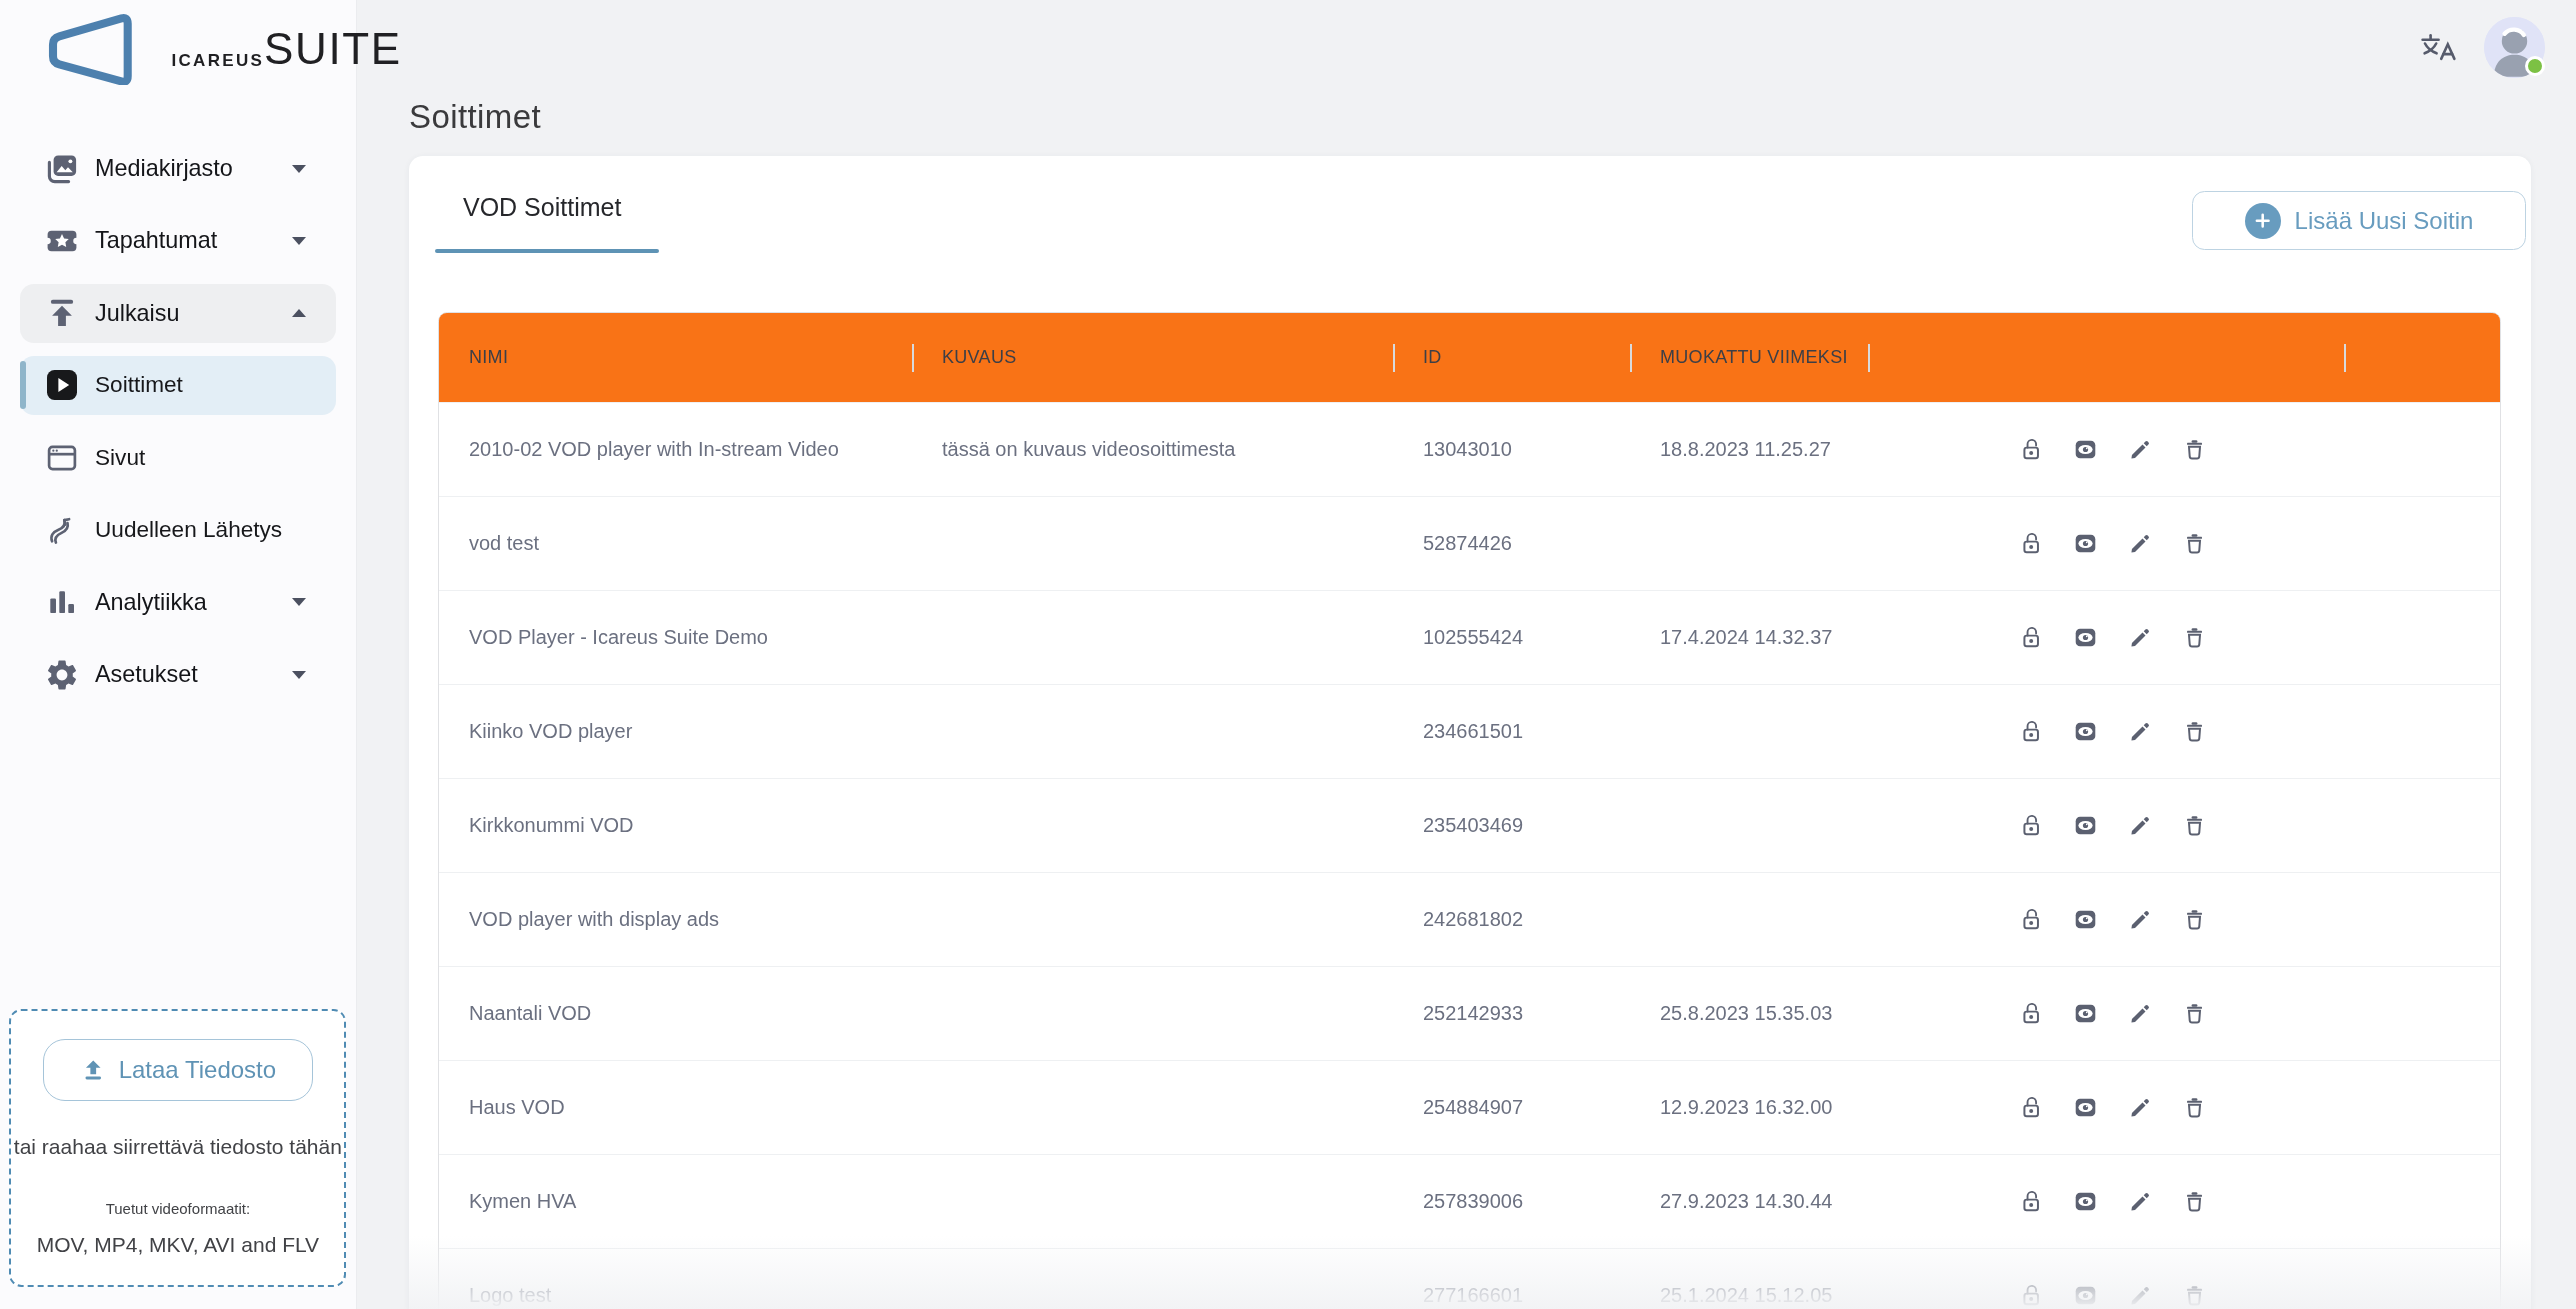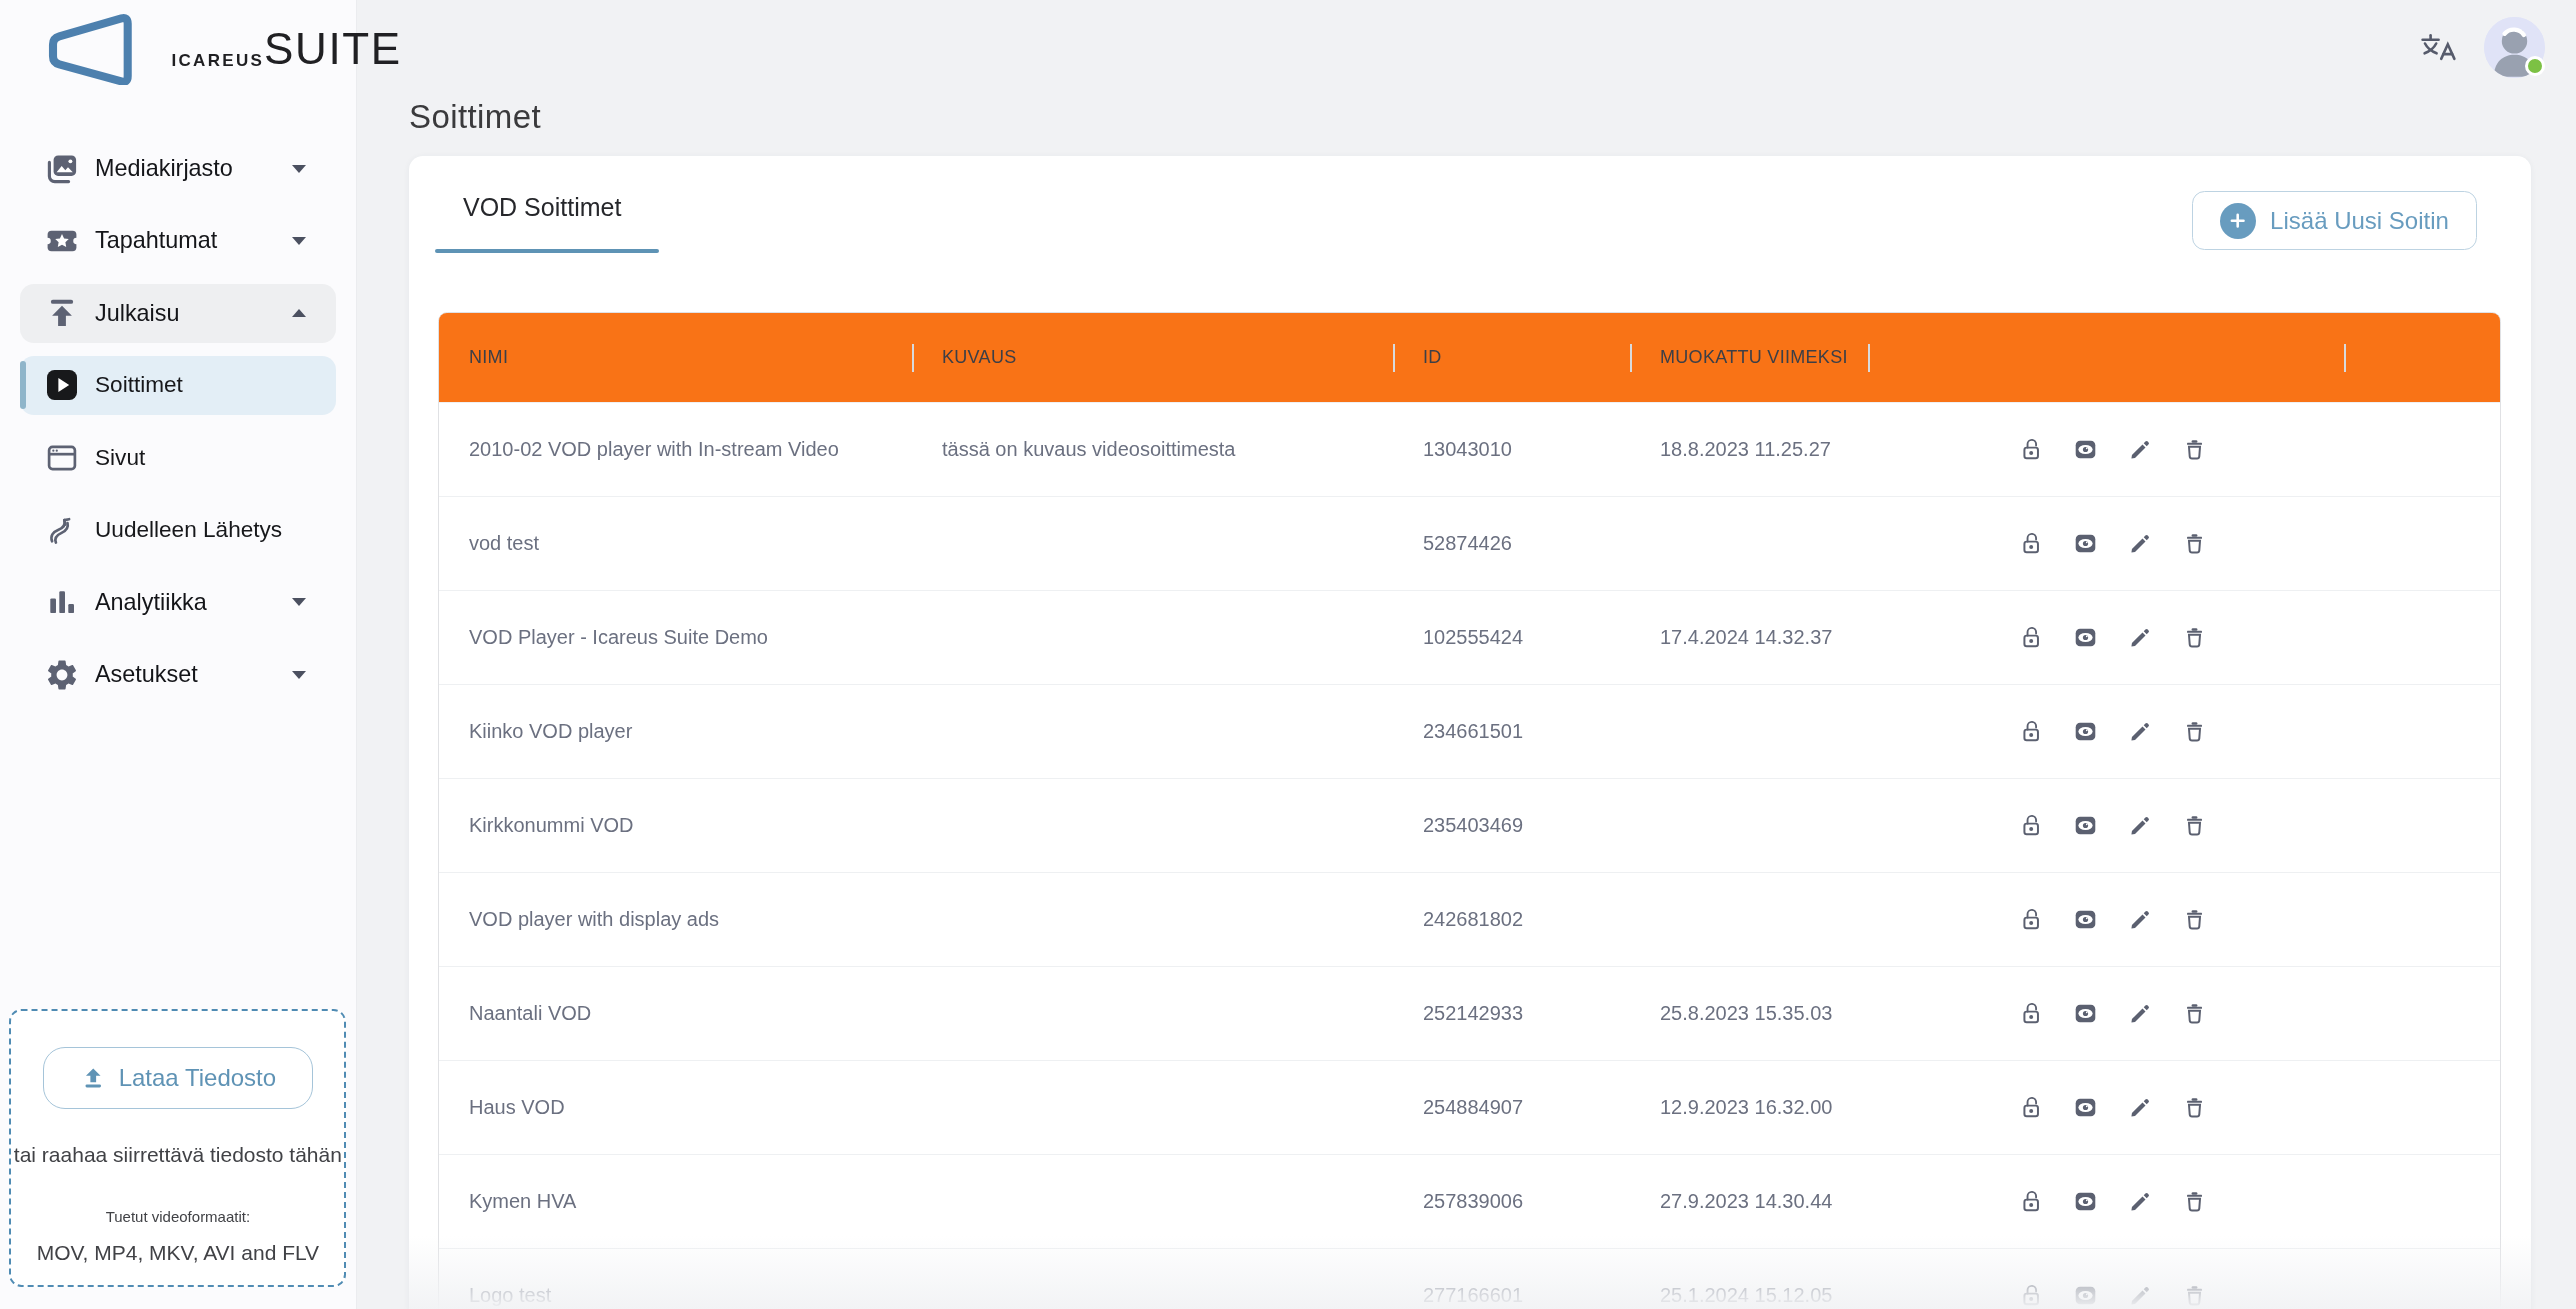--- a/index.html
+++ b/index.html
@@ -27,21 +27,21 @@
   .nav-item.active::before { content:""; position:absolute; left:0; top:5.5px; bottom:5.5px;
     width:5.5px; border-radius:3.1px; background:#8fb5ca; }
   .chev { position:absolute; right:30px; width:0; height:0;
     border-left:7px solid transparent; border-right:7px solid transparent;
     border-top:8.6px solid #4b5060; }
   .chev.up { border-top:none; border-bottom:8.6px solid #4b5060; }
 
   
   .dropzone { position:absolute; left:9.4px; top:1009px; width:337px; height:278px;
     border:2.3px dashed #4f8bb3; border-radius:12.5px; text-align:center; background:#fff; }
-  .upload-btn { margin:36px auto 0; width:270px; height:62px; border-radius:22px;
+  .upload-btn { margin:28px auto 0; width:270px; height:62px; border-radius:22px;
     border:1.6px solid #a5c4d9; background:#fff; display:flex; align-items:center;
     justify-content:center; gap:12.5px; color:#5f93b5; font-size:24px; cursor:pointer;
     font-family:"Liberation Sans", sans-serif; }
   .drop-hint { margin-top:34px; font-size:21px; color:#414246; }
   .fmt-title { margin-top:41px; font-size:15px; color:#414246; }
   .fmt-list { margin-top:15.6px; font-size:21px; color:#414246; }
 
   
   .main { position:absolute; left:358px; top:0; right:0; height:100%; }
   .lang-btn { position:absolute; left:2059px; top:30px; width:42px; height:36px; cursor:pointer; }
@@ -52,21 +52,21 @@
     border-radius:50%; background:#7cc144; border:3.1px solid #ffffff; }
   .page-title { position:absolute; left:51px; top:98px; font-size:33px; font-weight:400;
     color:#3a3a3c; letter-spacing:0.4px; }
 
   .card { position:absolute; left:51px; top:156px; width:2122px; height:1154px;
     background:#ffffff; border-radius:14px 14px 0 0; box-shadow:0 1.6px 6.2px rgba(55,65,80,.06); }
   .tab { position:absolute; left:26px; top:37px; cursor:pointer; }
   .tab-label { display:block; padding-left:28px; font-size:25px; color:#26272b; }
   .tab-underline { display:block; margin-top:26.5px; width:224px; height:4.7px; border-radius:2.3px;
     background:#5e93b5; }
-  .add-btn { position:absolute; left:1783px; top:35px; width:285px; height:59px;
+  .add-btn { position:absolute; left:1783px; top:35px; width:334px; height:59px;
     border-radius:12.5px; border:1.6px solid #bdd3e2; background:#fff; display:flex;
     align-items:center; justify-content:center; gap:14px; cursor:pointer;
     font-family:"Liberation Sans", sans-serif; }
   .plus-circle { width:36px; height:36px; border-radius:50%; background:#689cbf;
     display:flex; align-items:center; justify-content:center; }
   .add-label { font-size:24px; color:#689cbf; }
 
   
   .table { position:absolute; left:29px; top:156px; width:2063px;
     border:1.6px solid #e0e1e4; border-radius:9.4px 9.4px 0 0; }

